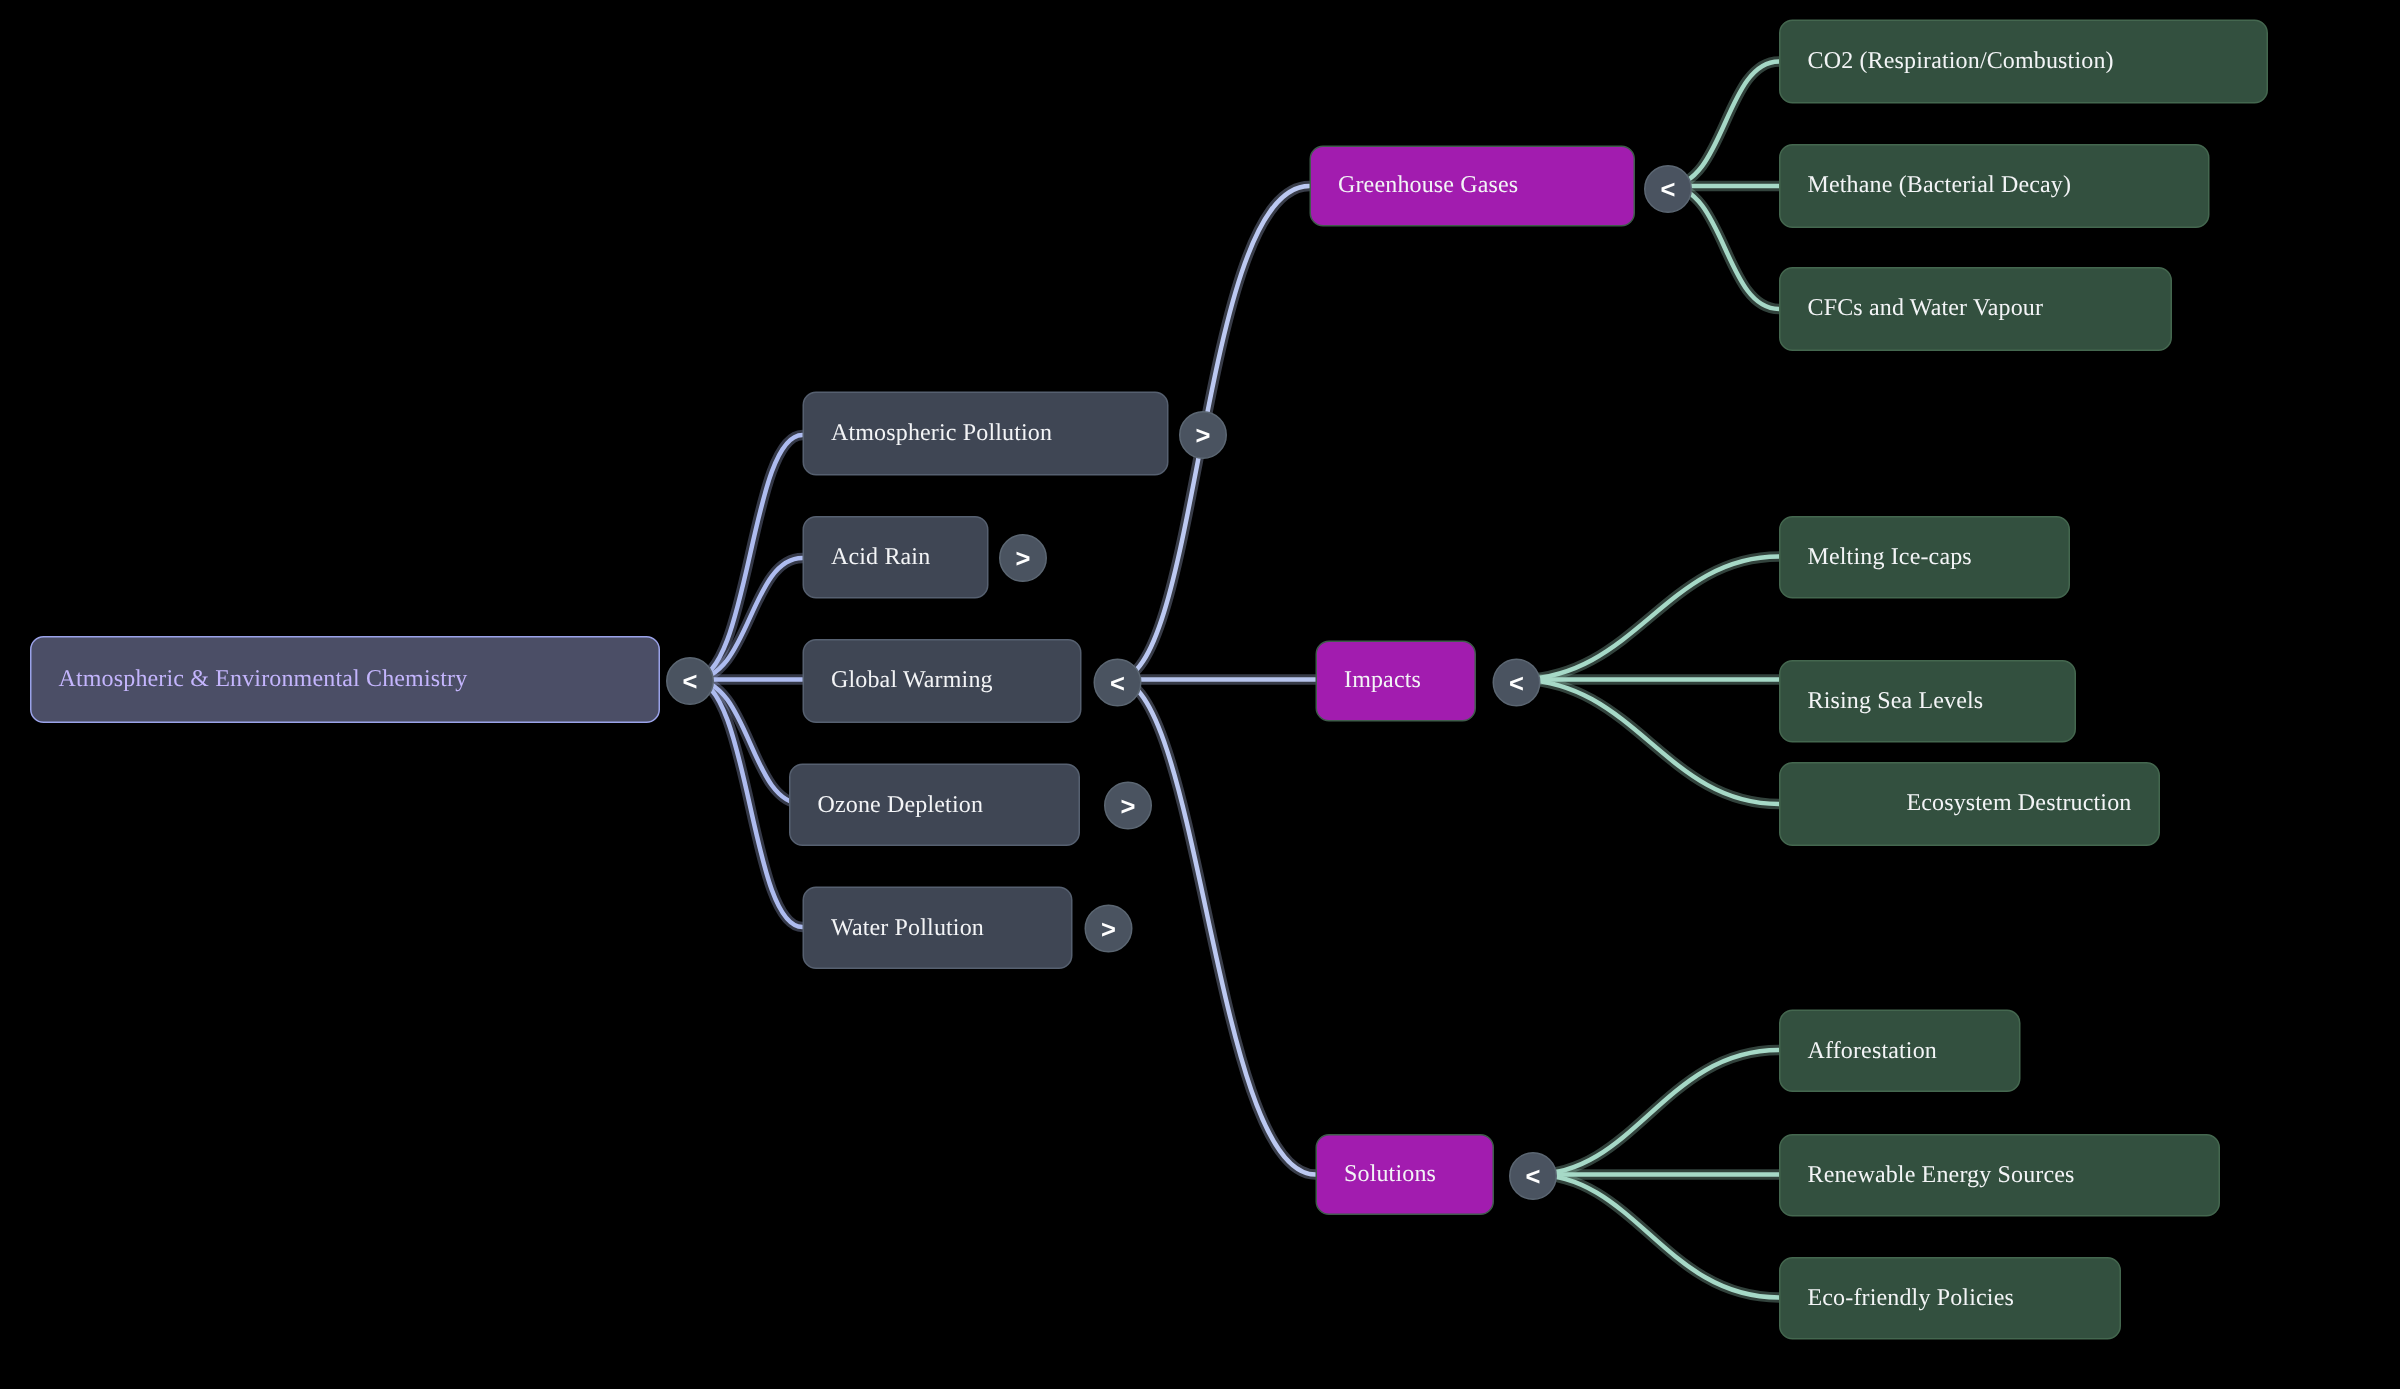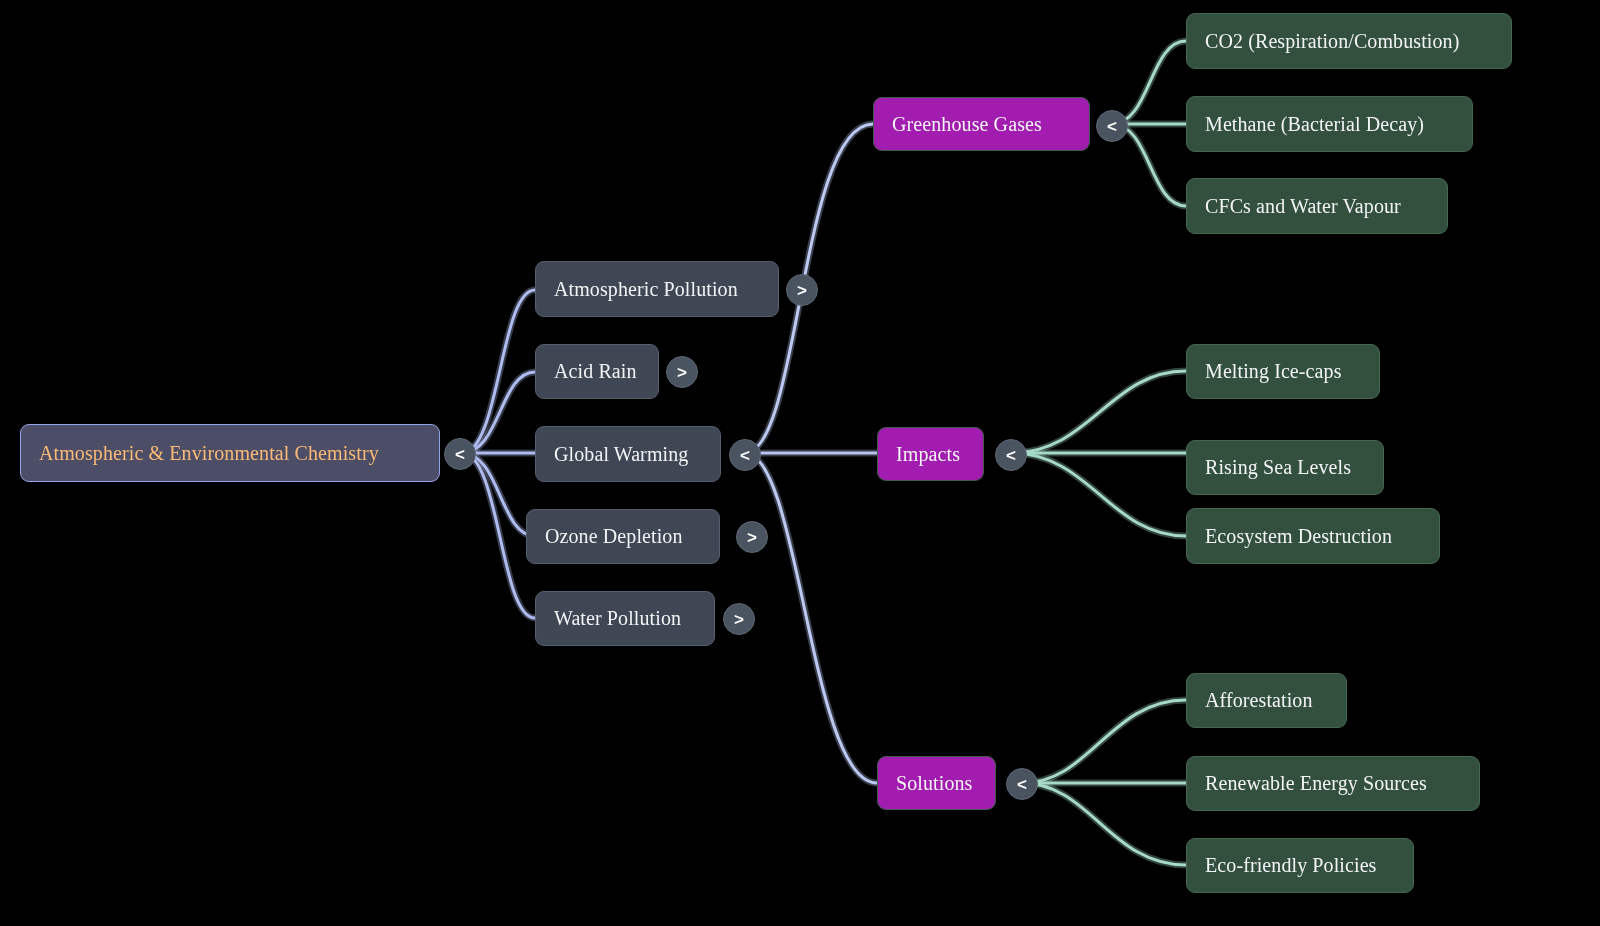--- a/index.html
+++ b/index.html
@@ -23,30 +23,30 @@
     height: 926px;
     pointer-events: none;
   }
   .node {
     position: absolute;
     box-sizing: border-box;
     display: flex;
     align-items: center;
     border-radius: 9px;
     color: #f3f4f6;
-    font-size: 20px;
+    font-size: 16px;
     letter-spacing: 0.1px;
     padding: 0 18px;
     white-space: nowrap;
     z-index: 5;
   }
   .node-root {
     background: #4b4e66;
     border: 1.6px solid #9aa2e8;
-    color: #fdba74;
+    color: #c4b5fd;
   }
   .node-l2 {
     background: #3f4654;
     border: 1.1px solid #566070;
   }
   .node-branch {
     background: #a21caf;
     border: 1.1px solid #3f5c4b;
   }
   .node-leaf {
@@ -187,21 +187,21 @@
   <div class="node node-leaf" style="left: 1186px; top: 178px; width: 262px; height: 56px;">
     <span>CFCs and Water Vapour</span>
   </div>
 
   <div class="node node-leaf" style="left: 1186px; top: 344px; width: 194px; height: 55px;">
     <span>Melting Ice-caps</span>
   </div>
   <div class="node node-leaf" style="left: 1186px; top: 426px; width: 198px; height: 55px; margin-top: 14px;">
     <span>Rising Sea Levels</span>
   </div>
-  <div class="node node-leaf" style="left: 1186px; top: 508px; width: 254px; height: 56px;">
+  <div class="node node-leaf" style="left: 1186px; top: 508px; width: 254px; height: 56px; justify-content: flex-end;">
     <span>Ecosystem Destruction</span>
   </div>
 
   <div class="node node-leaf" style="left: 1186px; top: 673px; width: 161px; height: 55px;">
     <span>Afforestation</span>
   </div>
   <div class="node node-leaf" style="left: 1186px; top: 756px; width: 294px; height: 55px;">
     <span>Renewable Energy Sources</span>
   </div>
   <div class="node node-leaf" style="left: 1186px; top: 838px; width: 228px; height: 55px;">

